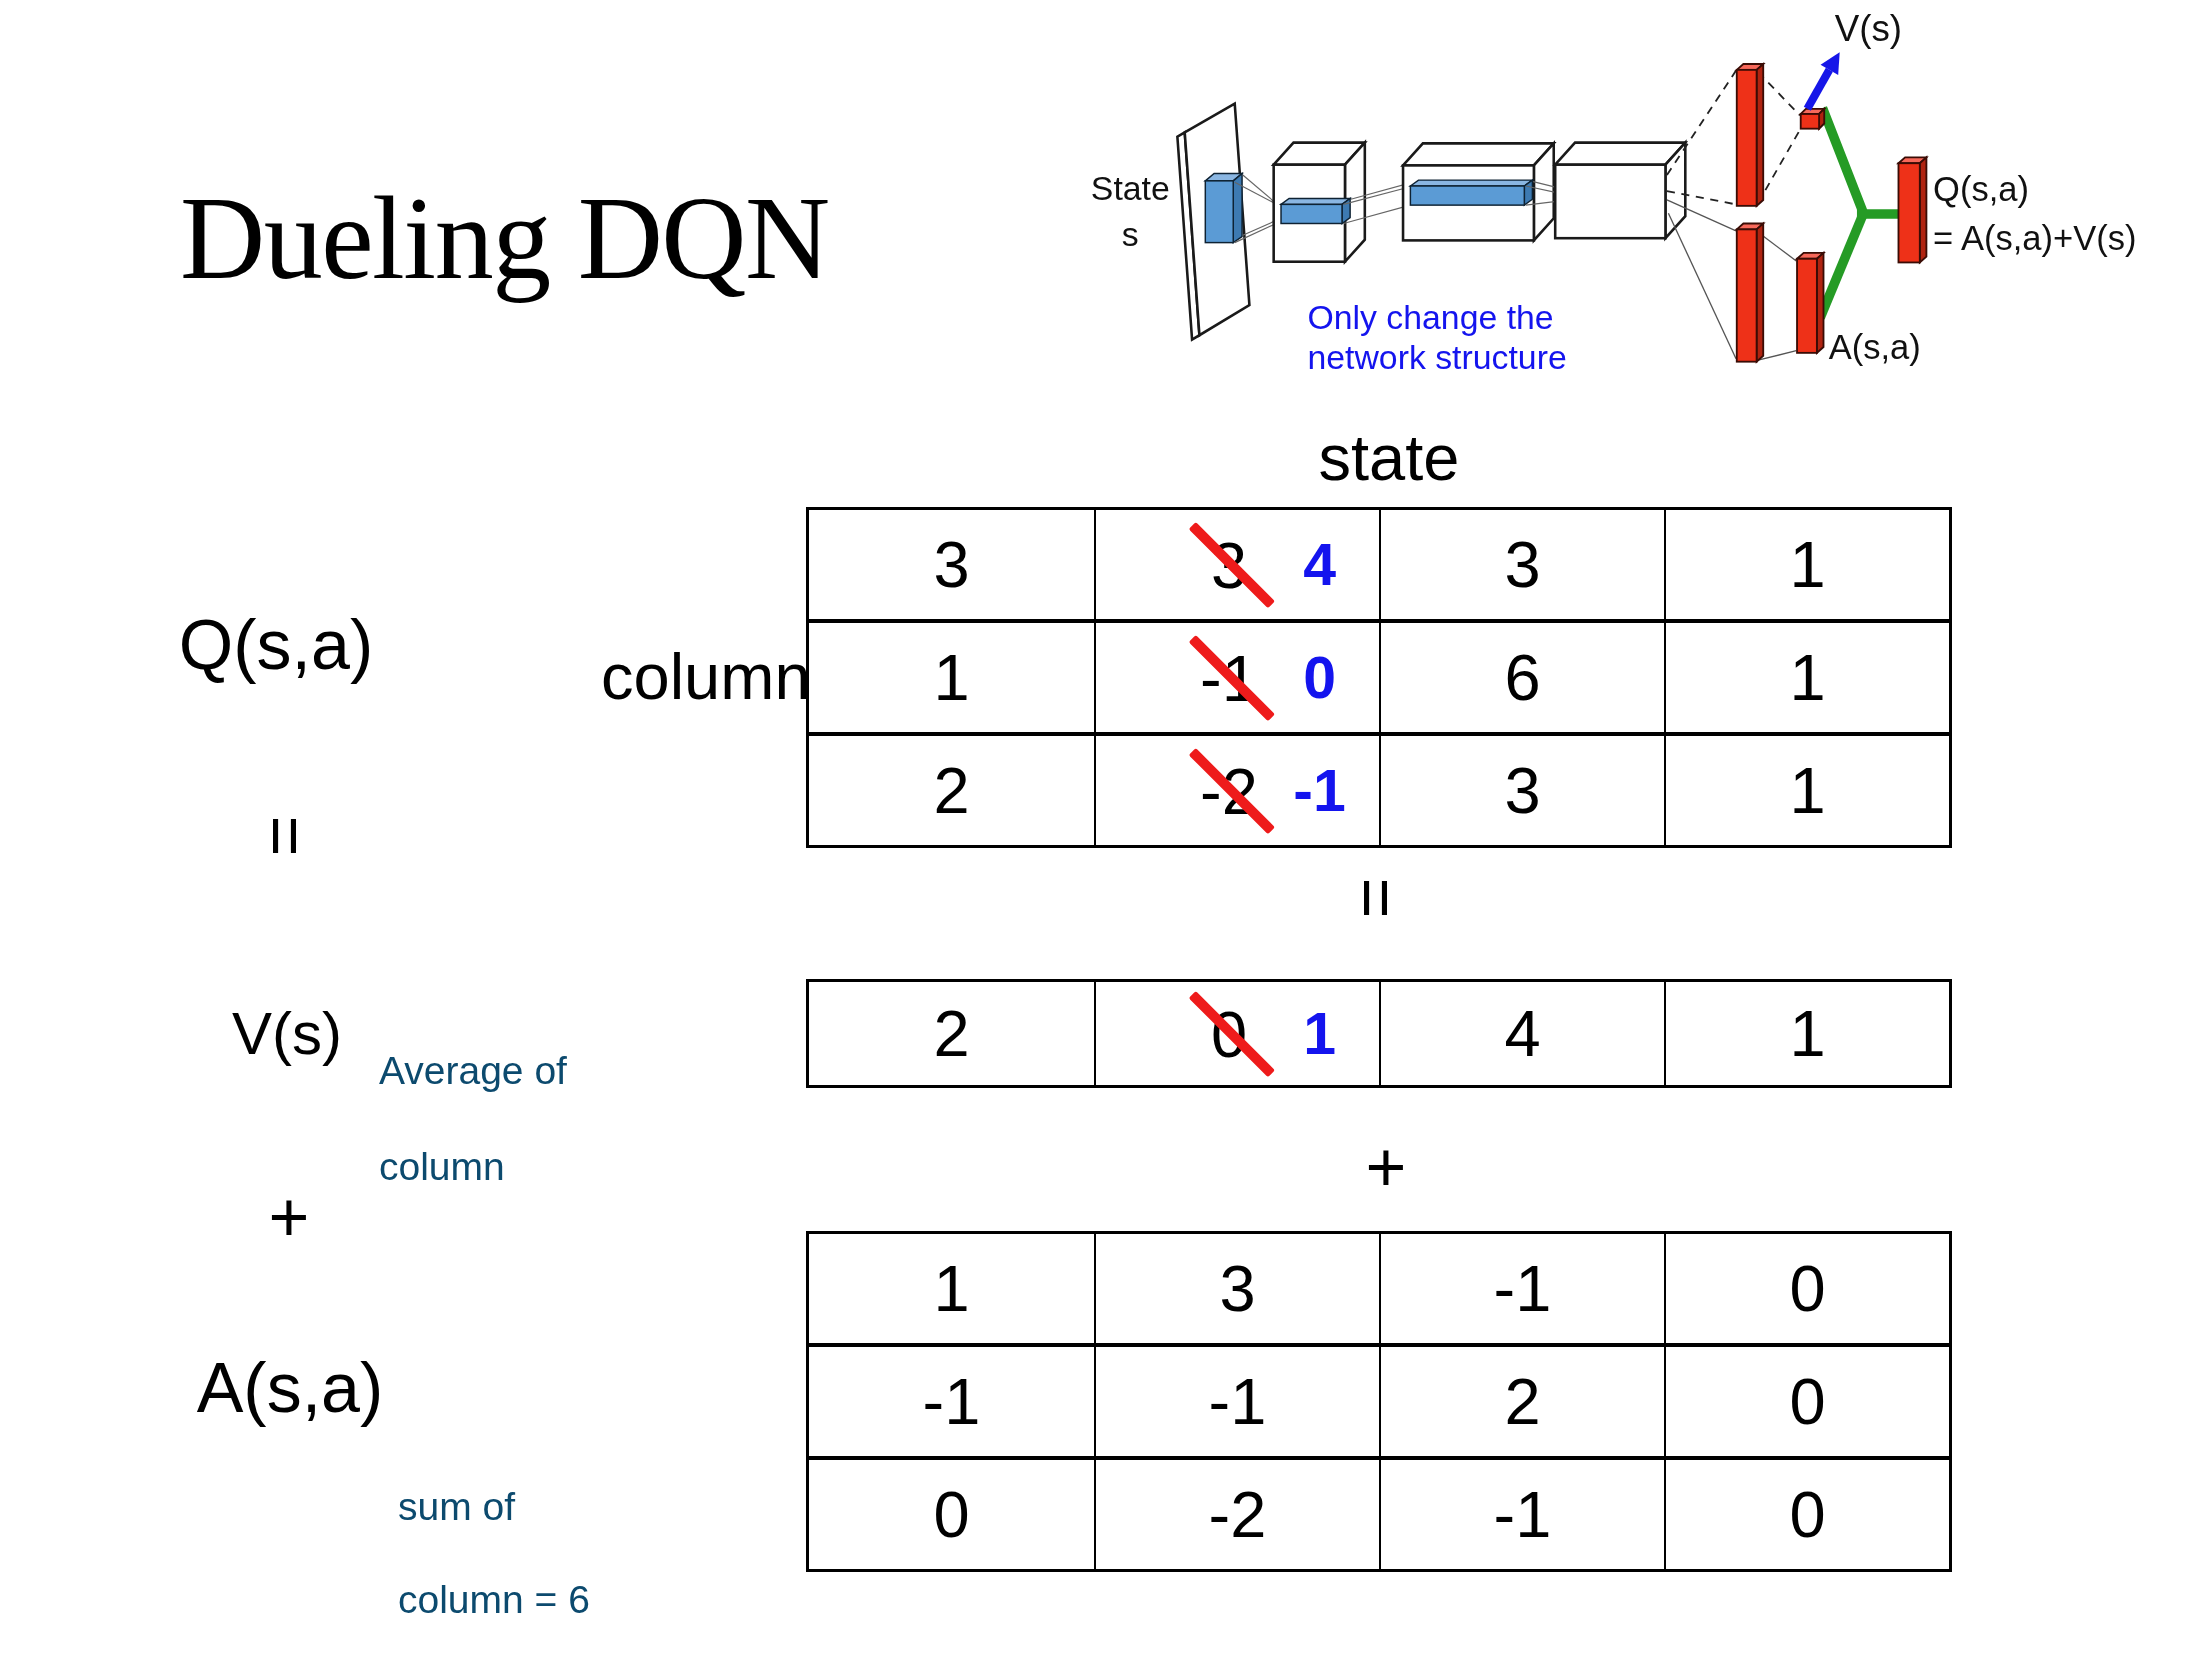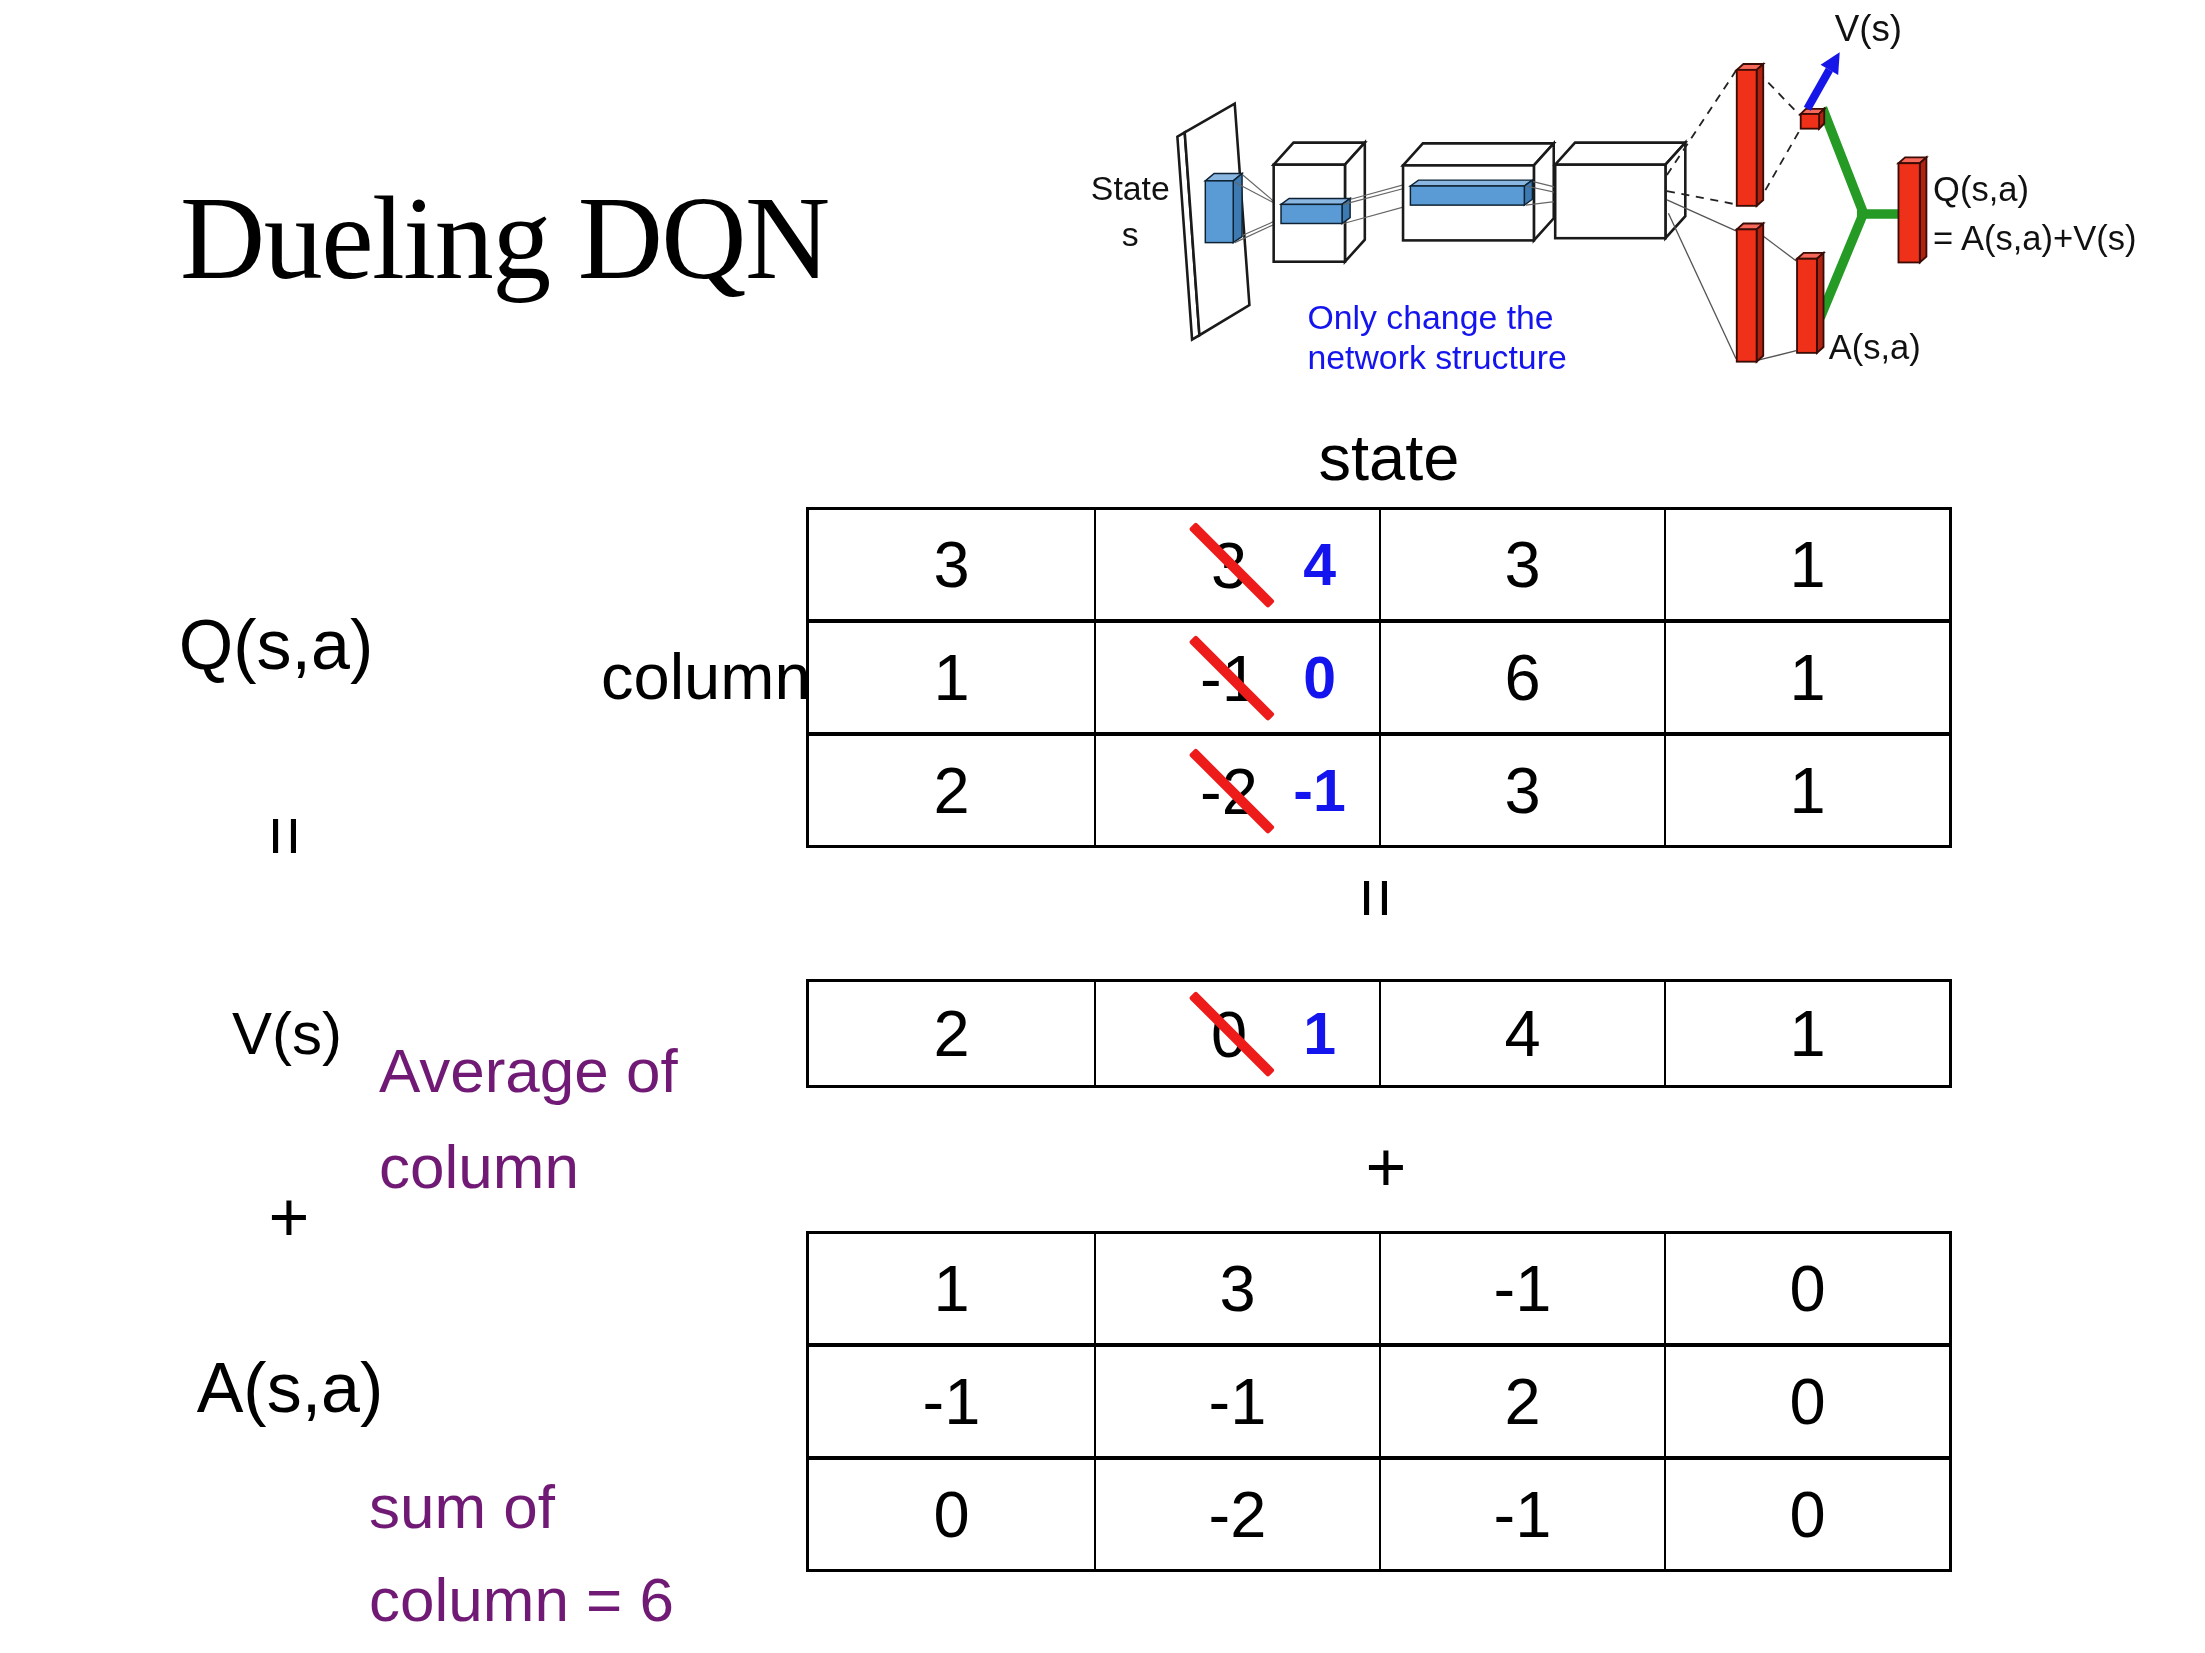--- a/index.html
+++ b/index.html
@@ -16,23 +16,23 @@
   #lbl-q{left:276px;top:645px;}
   #lbl-v{left:287px;top:1033px;font-size:60px;}
   #lbl-a{left:290px;top:1388px;}
   .plus{font-size:70px;}
   #plus-left{left:289px;top:1217px;}
   #plus-mid{left:1386px;top:1167px;}
   .roteq{font-size:70px;}
   .roteq span{display:inline-block;transform:rotate(90deg);}
   #eq-left{left:285px;top:836px;}
   #eq-mid{left:1376px;top:898px;}
-  .bluenote{color:#701a75;font-size:62px;line-height:96px;white-space:nowrap;}
+  .bluenote{color:#0c4a6e;font-size:39px;line-height:96px;white-space:nowrap;}
   #note-avg{left:379px;top:1023px;}
-  #note-sum{left:369px;top:1460px;line-height:93px;}
+  #note-sum{left:398px;top:1460px;line-height:93px;}
   
   #state-label{left:1389px;top:457px;font-size:65px;}
   #action-label{left:601px;top:676px;transform:translateY(-50%);font-size:65px;}
   
   .vtable{position:absolute;border:3.7px solid #000;background:#fff;}
   .trow{display:grid;grid-template-columns:repeat(4,285px);height:109px;}
   .trow + .trow{border-top:4.4px solid #000;}
   .vtable.single .trow{height:103px;}
   .cell{position:relative;display:flex;align-items:center;justify-content:center;}
   .cell + .cell{border-left:2.9px solid #000;}

